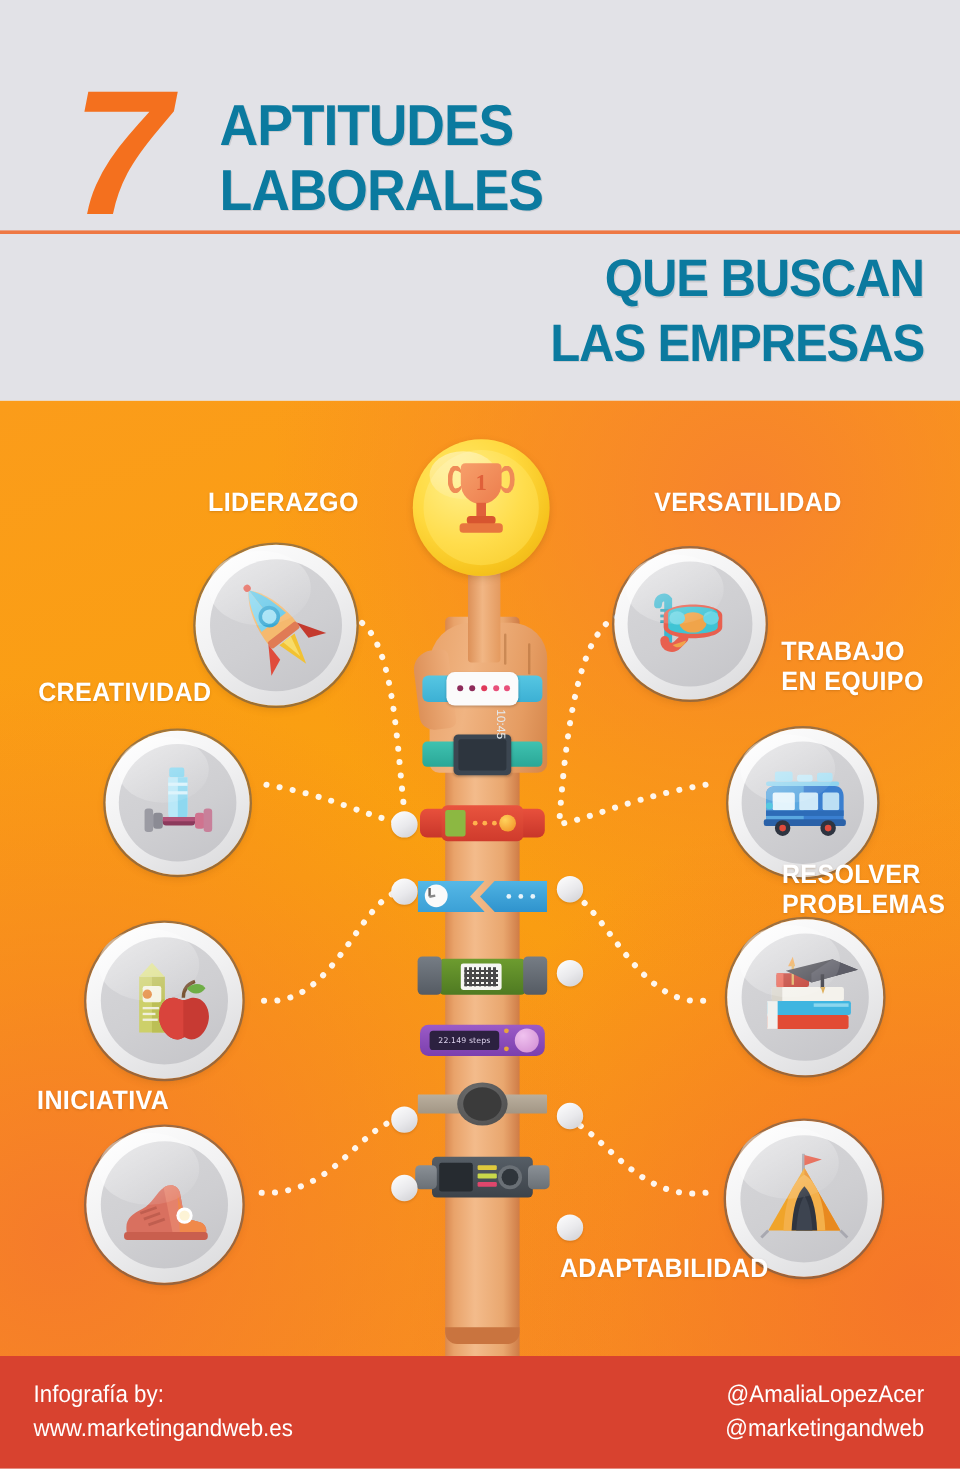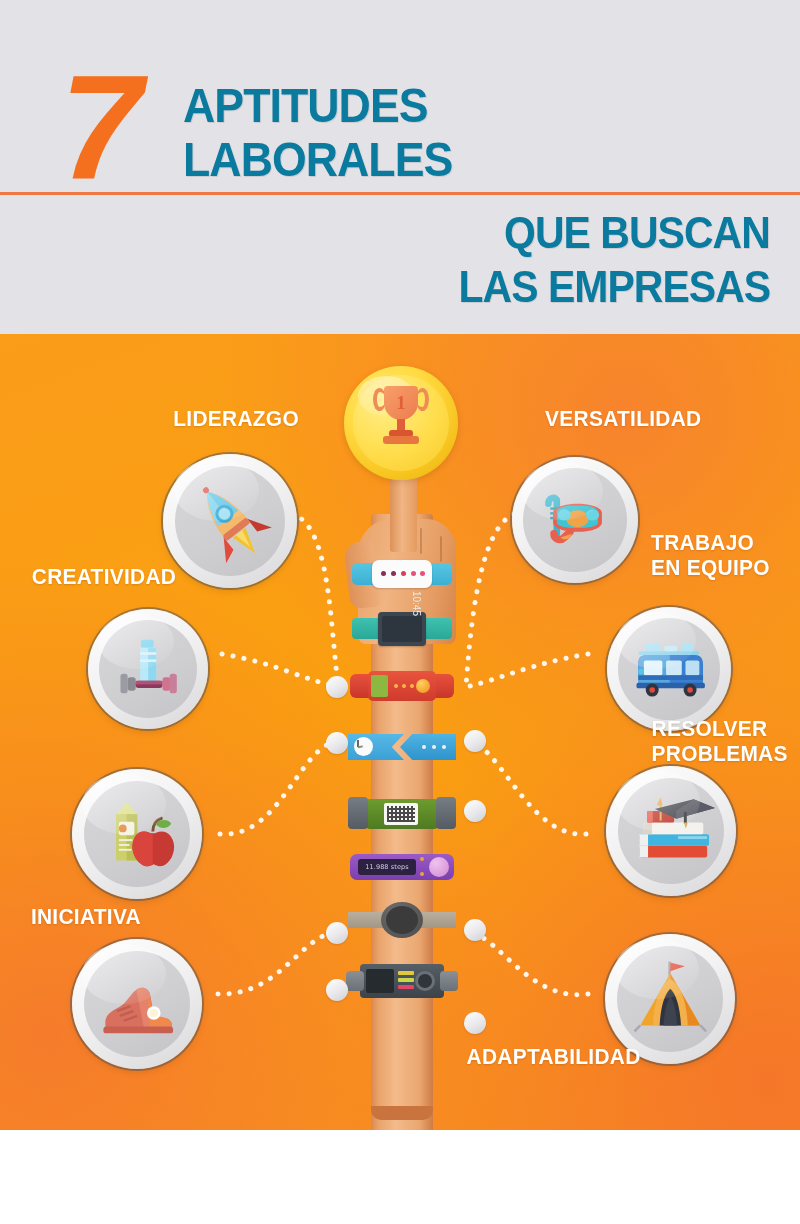--- a/index.html
+++ b/index.html
@@ -439,21 +439,21 @@
       <div class="strap"></div>
       <div class="clasp cl"></div>
       <div class="clasp cr"></div>
       <div class="scr"></div>
       <div class="qr"></div>
     </div>
 
     <div class="band b6">
       <div class="strap"></div>
       <div class="scr"></div>
-      <div class="steps">11.988 steps</div>
+      <div class="steps">22.149 steps</div>
       <div class="pin" style="top:3px;"></div>
       <div class="pin" style="top:18px;"></div>
       <div class="orb"></div>
     </div>
 
     <div class="band b7">
       <div class="strap"></div>
       <div class="dial"></div>
       <div class="dial-in"></div>
     </div>
@@ -644,14 +644,20 @@
           <path d="M24 82 L18 88" stroke="#a8a8b0" stroke-width="2.5"></path>
           <path d="M86 82 L92 88" stroke="#a8a8b0" stroke-width="2.5"></path>
           <rect x="16" y="86" width="82" height="3" rx="1.5" fill="#c9c9cf" opacity="0"></rect>
         </svg>
       </div>
       <div class="gloss"></div>
     </div>
 
   </div>
 
+  <div class="footer">
+    <div class="f-left">Infografía by:
+www.marketingandweb.es</div>
+    <div class="f-right">@AmaliaLopezAcer
+@marketingandweb</div>
+  </div>
 
 </div>
 
 </body></html>

